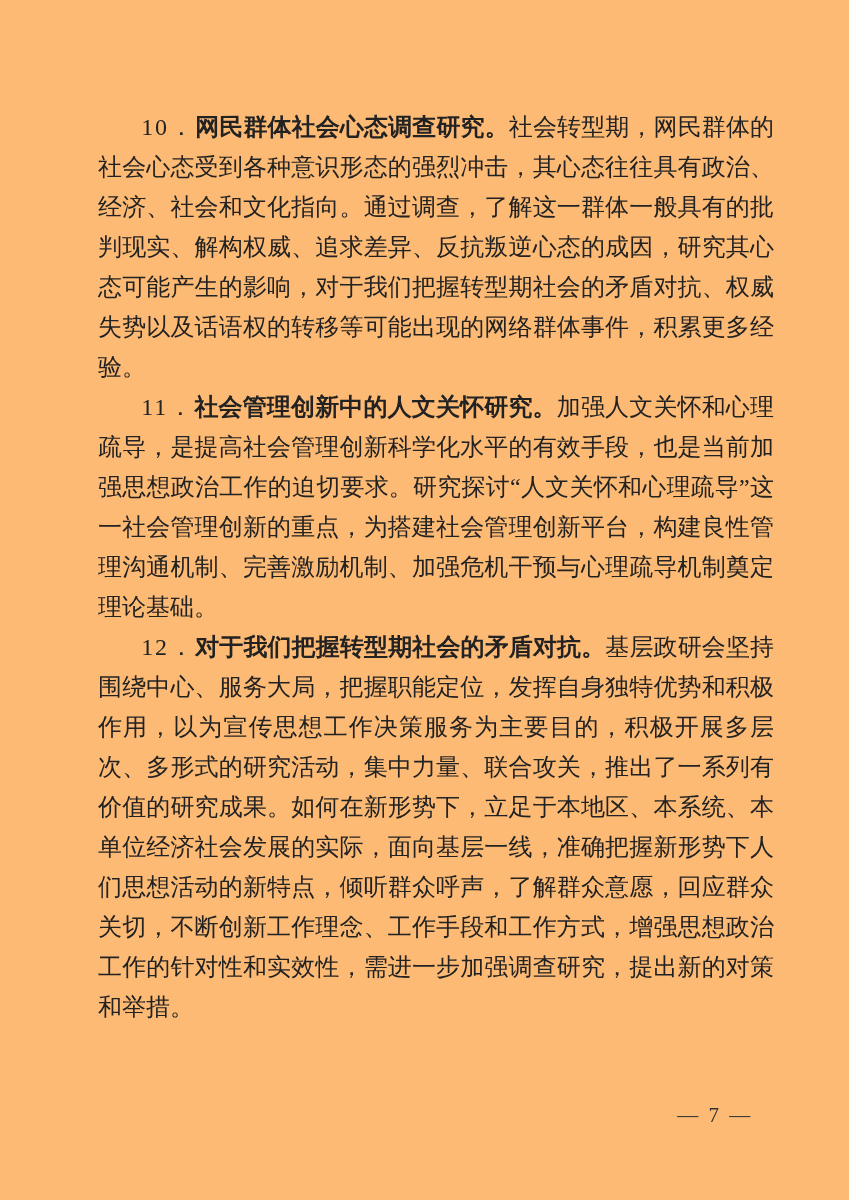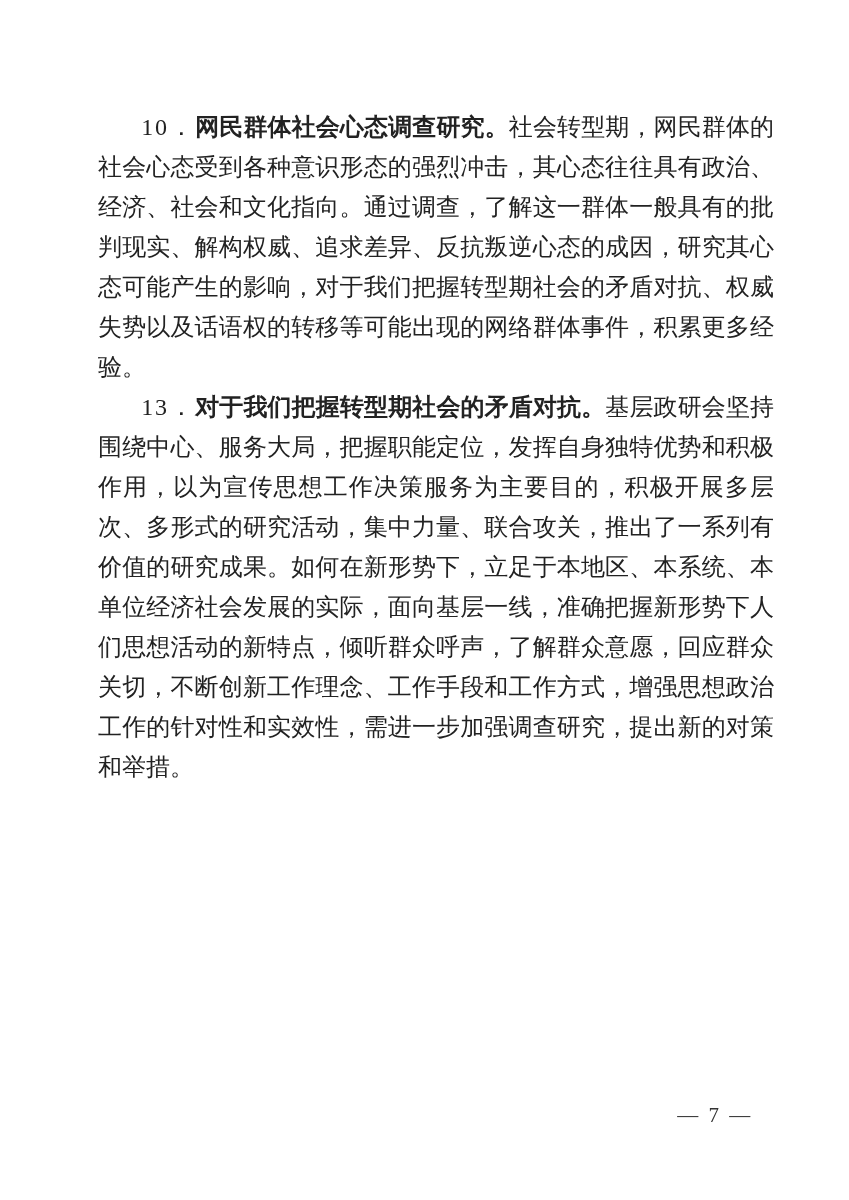--- a/index.html
+++ b/index.html
@@ -5,21 +5,21 @@
   html, body {
     margin: 0;
     padding: 0;
     background: #e8e8e8;
   }
   .page {
     position: relative;
     width: 849px;
     height: 1200px;
     margin: 0 auto;
-    background: #ffffff;
+    background: #fdba74;
     overflow: hidden;
     font-family: "Liberation Serif", "DejaVu Serif", serif;
   }
   .content {
     position: absolute;
     left: 98px;
     top: 107px;
     width: 676px;
     color: #222222;
     font-size: 24px;
@@ -55,20 +55,21 @@
 </style>
 </head>
 <body>
 
 <div class="page">
 
   <div class="content">
 
     <p class="para"><span class="num">10．</span><span class="title">网民群体社会心态调查研究。</span><span class="body-text">社会转型期，网民群体的社会心态受到各种意识形态的强烈冲击，其心态往往具有政治、经济、社会和文化指向。通过调查，了解这一群体一般具有的批判现实、解构权威、追求差异、反抗叛逆心态的成因，研究其心态可能产生的影响，对于我们把握转型期社会的矛盾对抗、权威失势以及话语权的转移等可能出现的网络群体事件，积累更多经验。</span></p>
 
+    <p class="para"><span class="num">11．</span><span class="title">社会管理创新中的人文关怀研究。</span><span class="body-text">加强人文关怀和心理疏导，是提高社会管理创新科学化水平的有效手段，也是当前加强思想政治工作的迫切要求。研究探讨“人文关怀和心理疏导”这一社会管理创新的重点，为搭建社会管理创新平台，构建良性管理沟通机制、完善激励机制、加强危机干预与心理疏导机制奠定理论基础。</span></p>
 
-    <p class="para"><span class="num">13．</span><span class="title">对于我们把握转型期社会的矛盾对抗。</span><span class="body-text">基层政研会坚持围绕中心、服务大局，把握职能定位，发挥自身独特优势和积极作用，以为宣传思想工作决策服务为主要目的，积极开展多层次、多形式的研究活动，集中力量、联合攻关，推出了一系列有价值的研究成果。如何在新形势下，立足于本地区、本系统、本单位经济社会发展的实际，面向基层一线，准确把握新形势下人们思想活动的新特点，倾听群众呼声，了解群众意愿，回应群众关切，不断创新工作理念、工作手段和工作方式，增强思想政治工作的针对性和实效性，需进一步加强调查研究，提出新的对策和举措。</span></p>
+    <p class="para"><span class="num">12．</span><span class="title">对于我们把握转型期社会的矛盾对抗。</span><span class="body-text">基层政研会坚持围绕中心、服务大局，把握职能定位，发挥自身独特优势和积极作用，以为宣传思想工作决策服务为主要目的，积极开展多层次、多形式的研究活动，集中力量、联合攻关，推出了一系列有价值的研究成果。如何在新形势下，立足于本地区、本系统、本单位经济社会发展的实际，面向基层一线，准确把握新形势下人们思想活动的新特点，倾听群众呼声，了解群众意愿，回应群众关切，不断创新工作理念、工作手段和工作方式，增强思想政治工作的针对性和实效性，需进一步加强调查研究，提出新的对策和举措。</span></p>
 
   </div>
 
   <div class="pageno">— 7 —</div>
 
 </div>
 
 </body></html>

